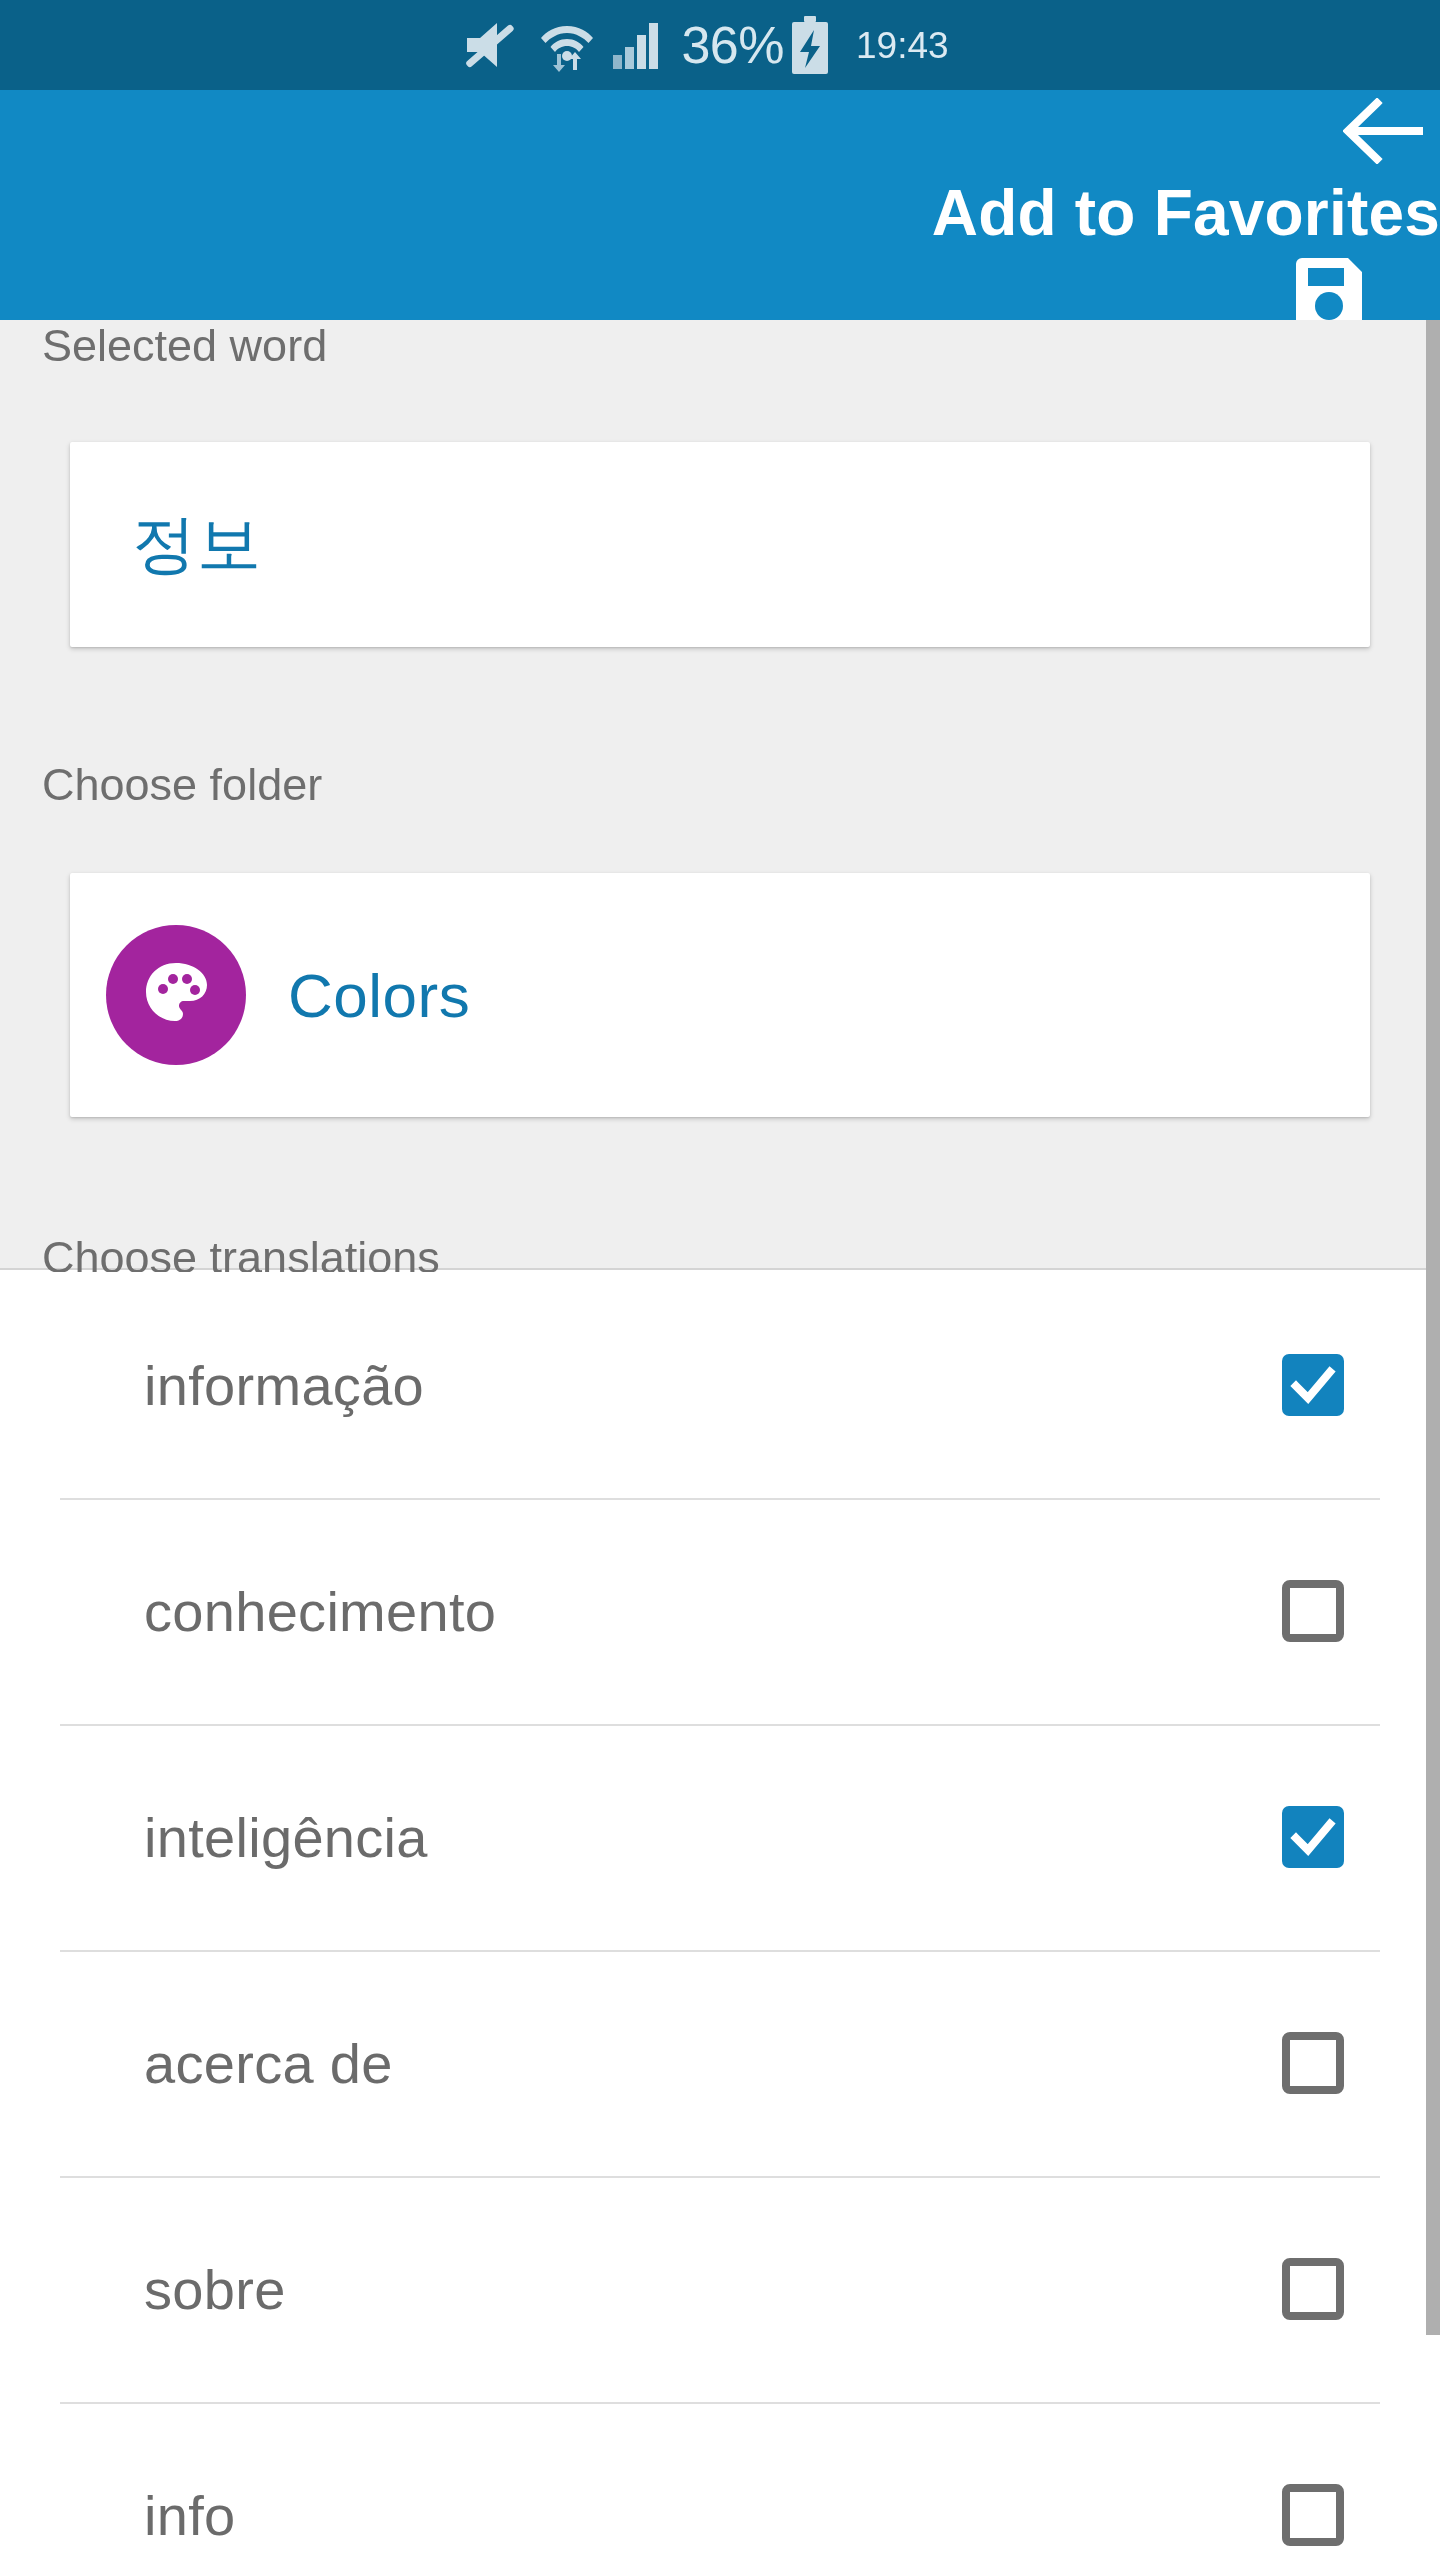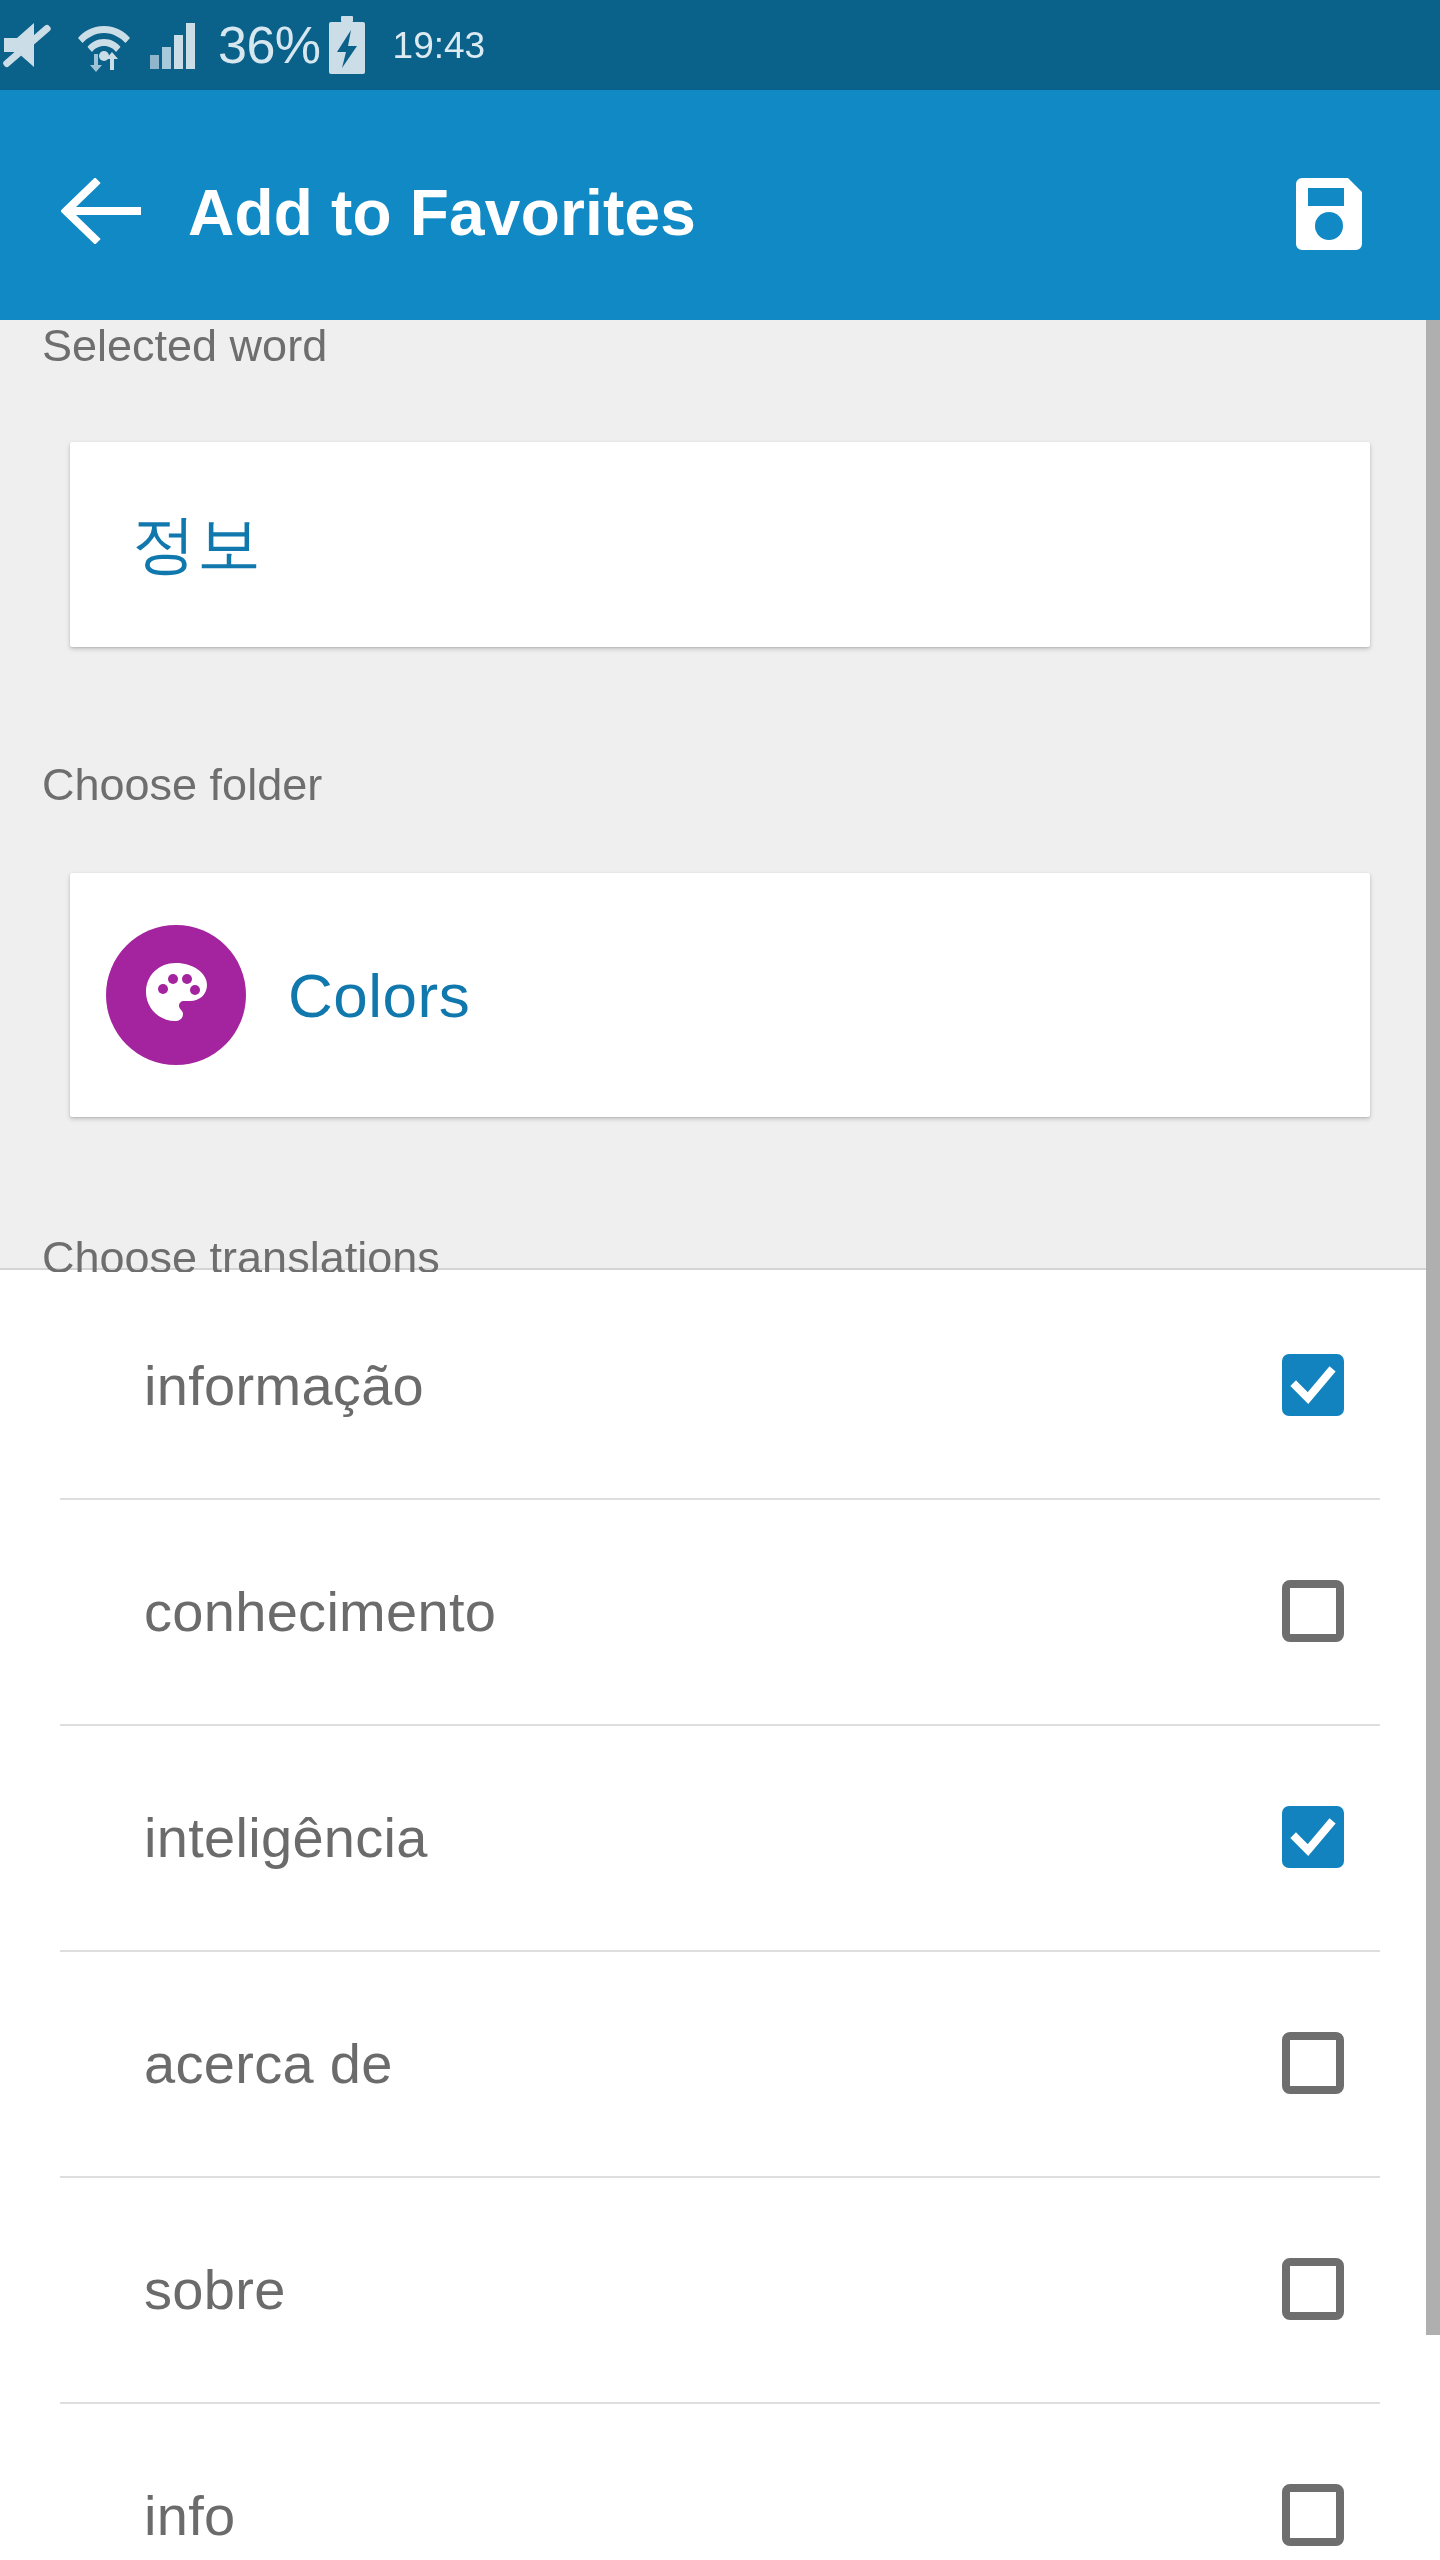--- a/index.html
+++ b/index.html
@@ -22,21 +22,21 @@
 
   
   .status-bar {
     position: absolute;
     top: 0; left: 0;
     width: 1440px;
     height: 90px;
     background: #0A6189;
     display: flex;
     align-items: center;
-    justify-content: flex-start;
+    justify-content: center;
     padding-right: 28px;
   }
   .status-icons {
     display: flex;
     align-items: center;
     gap: 0px;
   }
   .sb-item { display: flex; align-items: center; justify-content: center; }
 
   .icon-mute { width: 62px; height: 52px; margin-right: 14px; }
@@ -62,21 +62,22 @@
   }
 
   
   .app-bar {
     position: absolute;
     top: 90px; left: 0;
     width: 1440px;
     height: 246px;
     background: #1189C4;
     display: flex;
-    align-items: center;
+    align-items: flex-end;
+    flex-direction: column;
   }
   .back-btn {
     width: 110px; height: 110px;
     margin-left: 48px;
     display: flex; align-items: center; justify-content: center;
     cursor: pointer;
   }
   .app-title {
     color: #ffffff;
     font-size: 64px;

